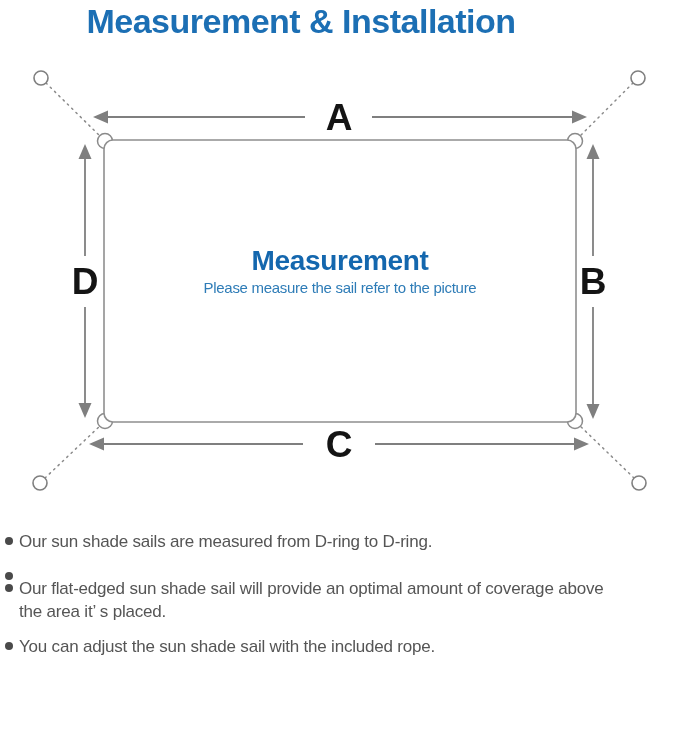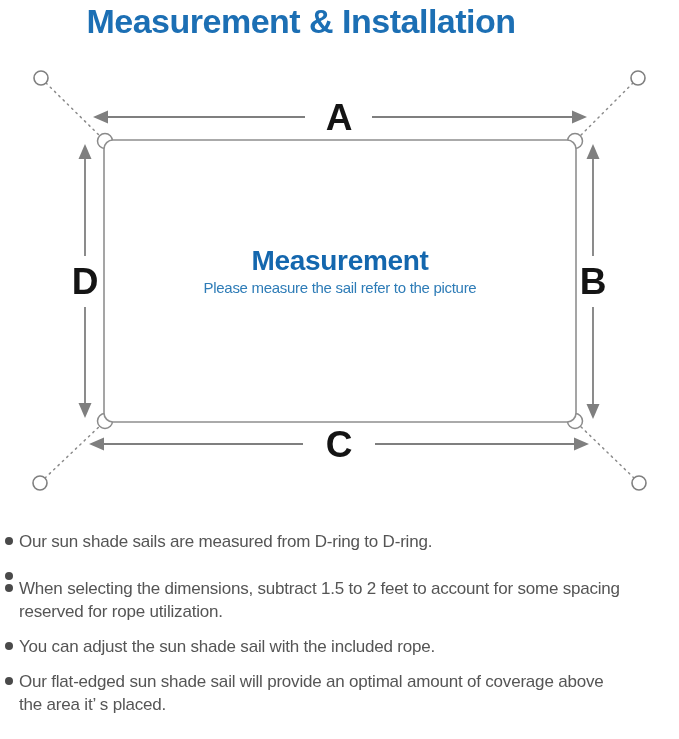--- a/index.html
+++ b/index.html
@@ -147,25 +147,20 @@
 <div class="notes">
   <div class="note">
     <span class="dot"></span>
     <span class="note-text">Our sun shade sails are measured from D-ring to D-ring.</span>
   </div>
   <div class="note">
     <span class="dot"></span>
   </div>
   <div class="note">
     <span class="dot"></span>
-    <span class="note-text">When selecting the dimensions, subtract 1.5 to 2 feet to account for some spacing
-reserved for rope utilization.</span>
+    <span class="note-text">Our flat-edged sun shade sail will provide an optimal amount of coverage above
+the area it’ s placed.</span>
   </div>
   <div class="note">
     <span class="dot"></span>
     <span class="note-text">You can adjust the sun shade sail with the included rope.</span>
   </div>
-  <div class="note">
-    <span class="dot"></span>
-    <span class="note-text">Our flat-edged sun shade sail will provide an optimal amount of coverage above
-the area it’ s placed.</span>
-  </div>
 </div>
 
 </body></html>

